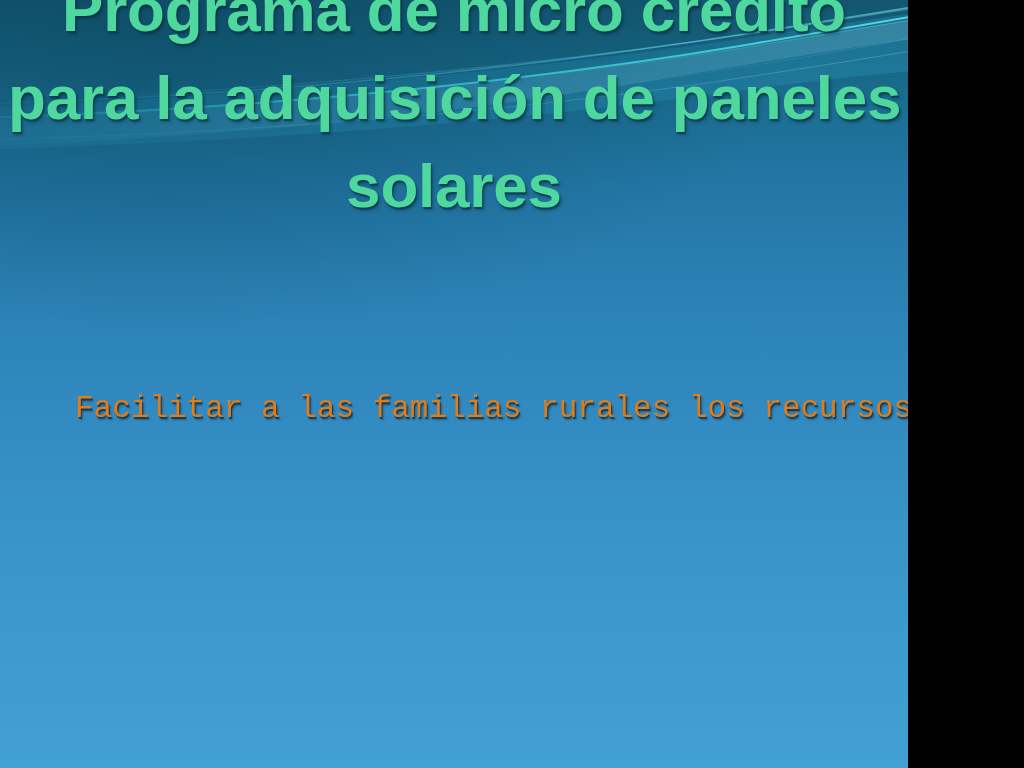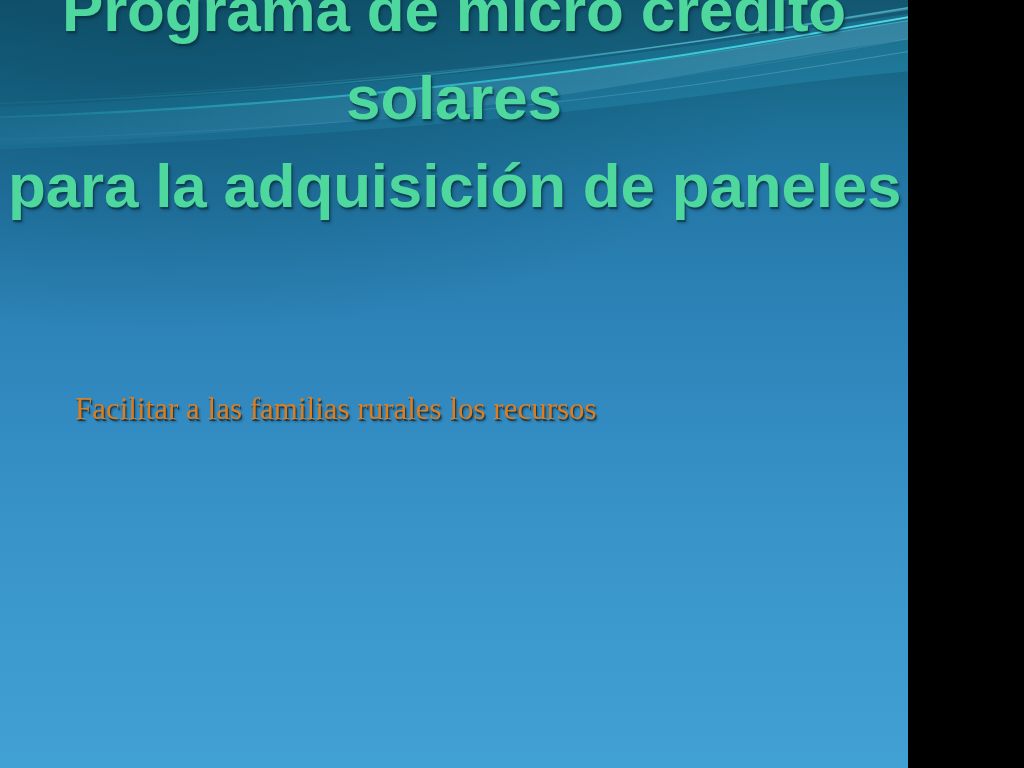--- a/index.html
+++ b/index.html
@@ -77,21 +77,21 @@
   }
 
   
   .body-block {
     position: absolute;
     left: 75px;
     top: 385px;
     width: 900px;
   }
   .body-line {
-    font-family: Liberation Serif, serif;
+    font-family: Liberation Mono, monospace;
     font-size: 31px;
     line-height: 1.56;
     color: #df7c1b;
     text-shadow:
       1px 2px 0 rgba(18, 30, 38, 0.62),
       2px 3px 2px rgba(12, 22, 30, 0.35);
     white-space: pre;
   }
 </style>
 </head>
@@ -144,21 +144,21 @@
 
       <path d="M -20 140 C 220 134, 470 116, 700 84 C 850 62, 950 44, 1044 30" fill="none" stroke="url(#gSoft)" stroke-width="1.0" opacity="0.8"></path>
 
       <path d="M 560 74 C 720 54, 860 28, 1044 -2" fill="none" stroke="url(#gCyan2)" stroke-width="1.1" opacity="0.75"></path>
       <path d="M 640 82 C 790 62, 900 40, 1044 14" fill="none" stroke="url(#gSoft)" stroke-width="1.0" opacity="0.6"></path>
     </svg>
   </div>
 
   <div class="title-block">
     <div class="title-line">Programa de micro crédito</div>
+    <div class="title-line">para la adquisición de paneles</div>
     <div class="title-line">solares</div>
-    <div class="title-line">para la adquisición de paneles</div>
   </div>
 
   <div class="body-block">
     <div class="body-line">Facilitar a las familias rurales los recursos</div>
   </div>
 
 </div>
 
 </body></html>

